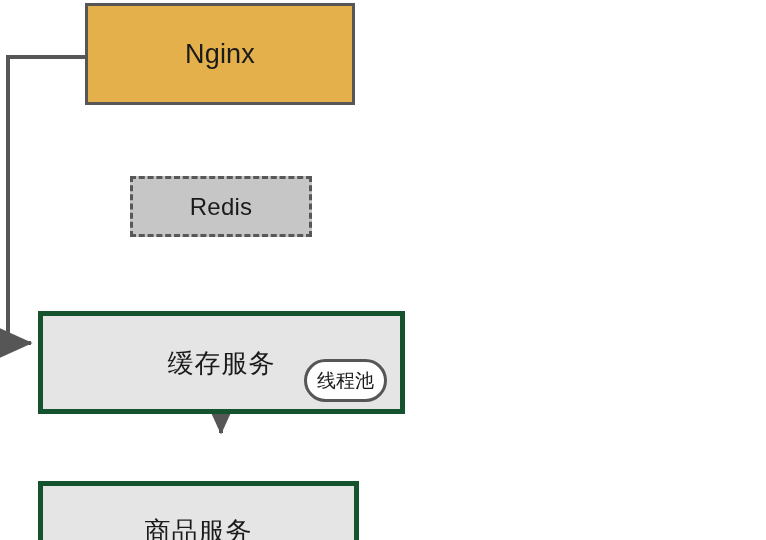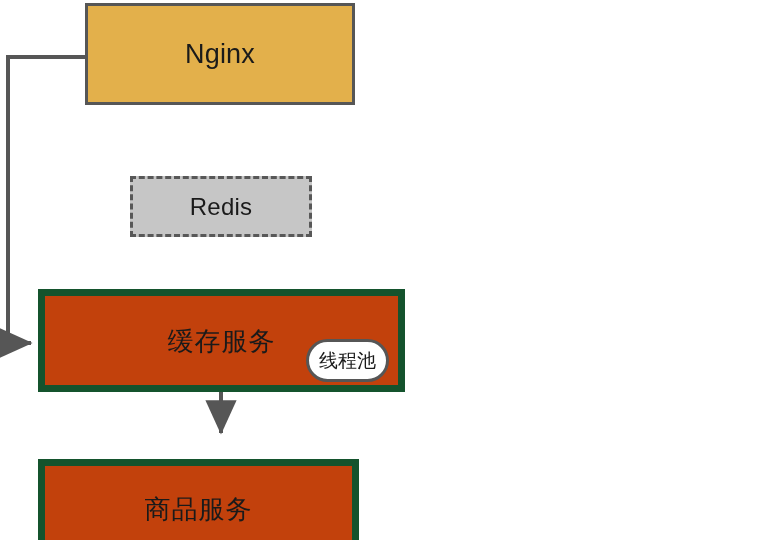--- a/index.html
+++ b/index.html
@@ -63,22 +63,23 @@
     border: 3px dashed #585858;
   }
   #node-redis .node-label {
     font-size: 24px;
     letter-spacing: 0.2px;
     text-align: right;
   }
 
   
   .node-blue {
-    background: #c2410c;
-    border: 7px solid #14532d;
+    background: #e5e5e5;
+    border: 5px solid #14532d;
+    margin-top: 22px;
   }
   #node-cache-service {
     left: 38px;
     top: 289px;
     width: 367px;
     height: 103px;
   }
   #node-product-service {
     left: 38px;
     top: 459px;

